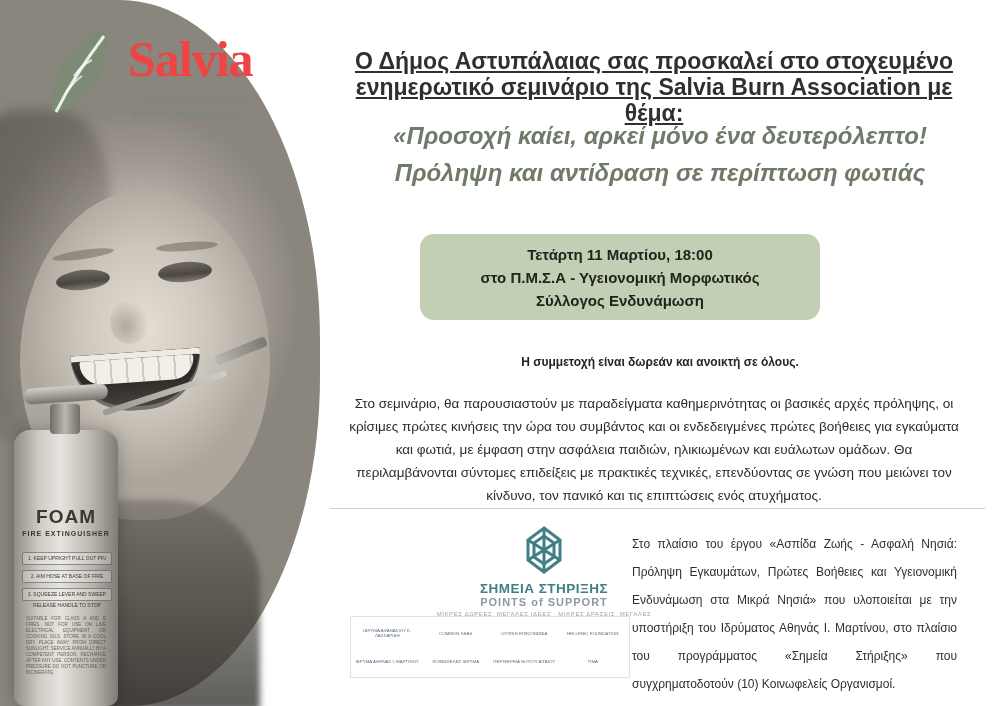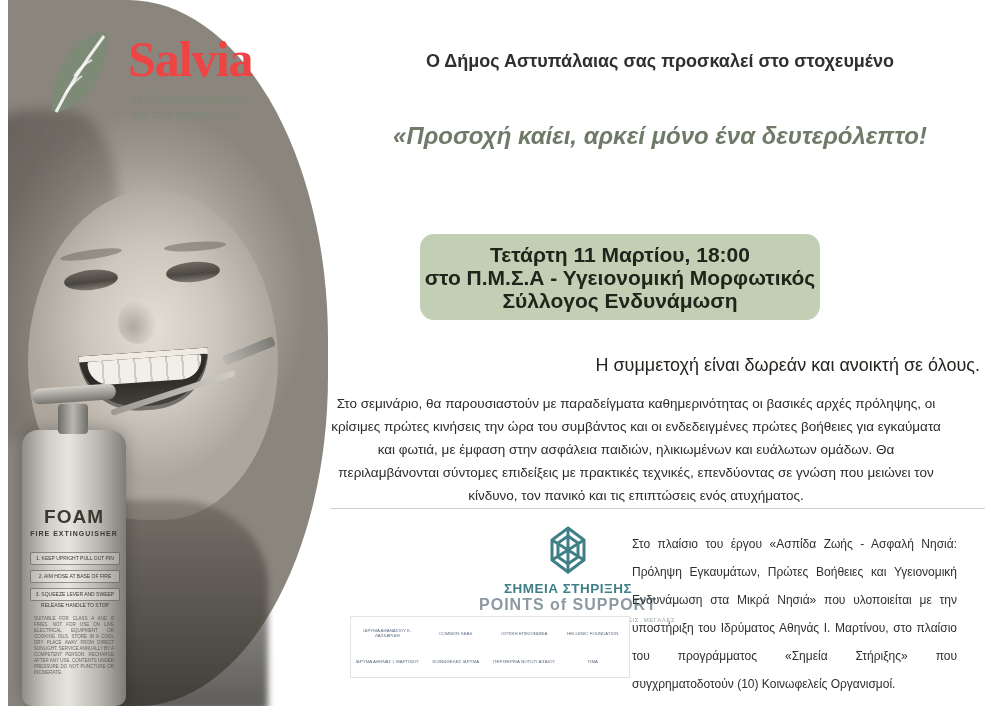--- a/index.html
+++ b/index.html
@@ -14,21 +14,21 @@
     position: relative;
     width: 993px;
     height: 706px;
     background: #ffffff;
     overflow: hidden;
   }
 
   
   .left-col {
     position: absolute;
-    left: 8px;
+    left: 0;
     top: 0;
     width: 330px;
     height: 706px;
     overflow: hidden;
   }
   .photo-shape {
     position: absolute;
     left: -40px;
     top: 0;
     width: 360px;
@@ -246,28 +246,29 @@
   
   .content {
     position: absolute;
     left: 320px;
     top: 0;
     width: 673px;
     height: 706px;
   }
   .intro {
     position: absolute;
-    left: 20px;
+    left: 14px;
     top: 48px;
     width: 640px;
     text-align: center;
-    font-size: 18px;
+    font-size: 23px;
     line-height: 26px;
     color: #2f2f2f;
     font-weight: bold;
+    text-decoration: underline;
   }
   .headline {
     position: absolute;
     left: 20px;
     top: 117px;
     width: 640px;
     text-align: center;
     font-size: 24px;
     line-height: 37px;
     font-weight: bold;
@@ -279,73 +280,73 @@
     left: 100px;
     top: 234px;
     width: 400px;
     height: 86px;
     background: #c3cfb4;
     border-radius: 14px;
   }
   .when-box p {
     margin: 0;
     text-align: center;
-    font-size: 21px;
+    font-size: 15px;
     line-height: 23px;
     color: #20251c;
     font-weight: bold;
     padding-top: 9px;
   }
   .free-note {
     position: absolute;
     left: 20px;
     top: 355px;
     width: 640px;
-    text-align: right;
-    font-size: 18px;
-    font-weight: normal;
+    text-align: center;
+    font-size: 12px;
+    font-weight: bold;
     color: #22261f;
   }
   .body-text {
     position: absolute;
-    left: 6px;
+    left: 24px;
     top: 392px;
     width: 620px;
     text-align: center;
     font-size: 13.5px;
     line-height: 23px;
     color: #2c2c2c;
   }
   .divider {
     position: absolute;
     left: 10px;
     top: 508px;
     width: 655px;
     height: 1px;
     background: #cfcfcf;
   }
 
   
   .psl-logo {
     position: absolute;
-    left: 128px;
+    left: 104px;
     top: 522px;
     width: 240px;
     text-align: center;
   }
   .psl-mark { margin: 0 auto; display: block; }
   .psl-title {
     font-size: 13.5px;
     font-weight: bold;
     color: #3f7f86;
     letter-spacing: .5px;
     margin-top: 3px;
   }
   .psl-sub {
-    font-size: 16px;
+    font-size: 11px;
     font-weight: bold;
     color: #8a9aa0;
     letter-spacing: 1px;
   }
   .psl-tag {
     font-size: 6px;
     color: #9aa6ab;
     letter-spacing: .6px;
     margin-top: 3px;
   }
@@ -431,24 +432,26 @@
     <div class="logo-sub">
       <div>Η Ελληνική οργάνωση</div>
       <div>για τους εγκαυματίες</div>
     </div>
   </div>
 
   <div class="content">
 
     <div class="intro">
       <div>Ο Δήμος Αστυπάλαιας σας προσκαλεί στο στοχευμένο</div>
+      <div>ενημερωτικό σεμινάριο της Salvia Burn Association με θέμα:</div>
     </div>
 
     <div class="headline">
       <div>«Προσοχή καίει, αρκεί μόνο ένα δευτερόλεπτο!</div>
+      <div>Πρόληψη και αντίδραση σε περίπτωση φωτιάς</div>
     </div>
 
     <div class="when-box">
       <p>Τετάρτη 11 Μαρτίου, 18:00</p>
       <p style="padding-top:0">στο Π.Μ.Σ.Α - Υγειονομική Μορφωτικός</p>
       <p style="padding-top:0">Σύλλογος Ενδυνάμωση</p>
     </div>
 
     <div class="free-note">Η συμμετοχή είναι δωρεάν και ανοικτή σε όλους.</div>
 

